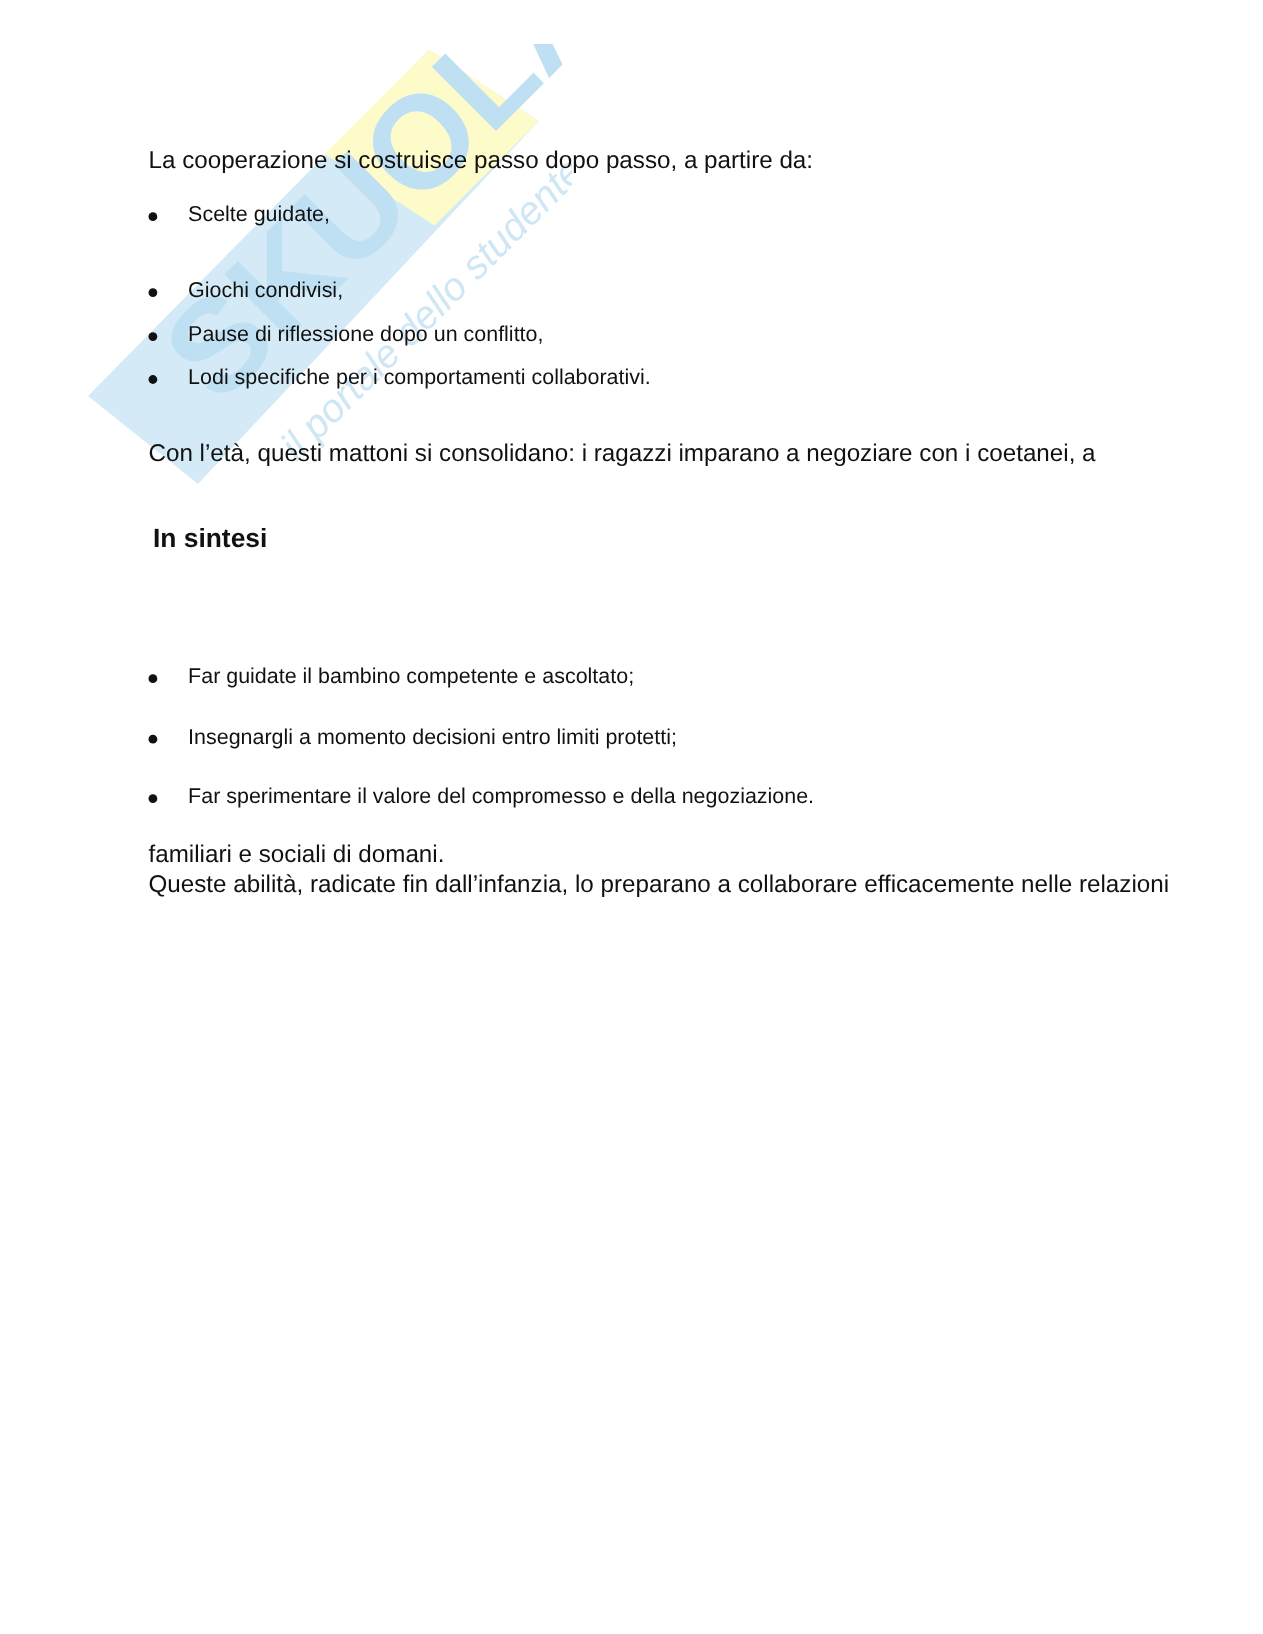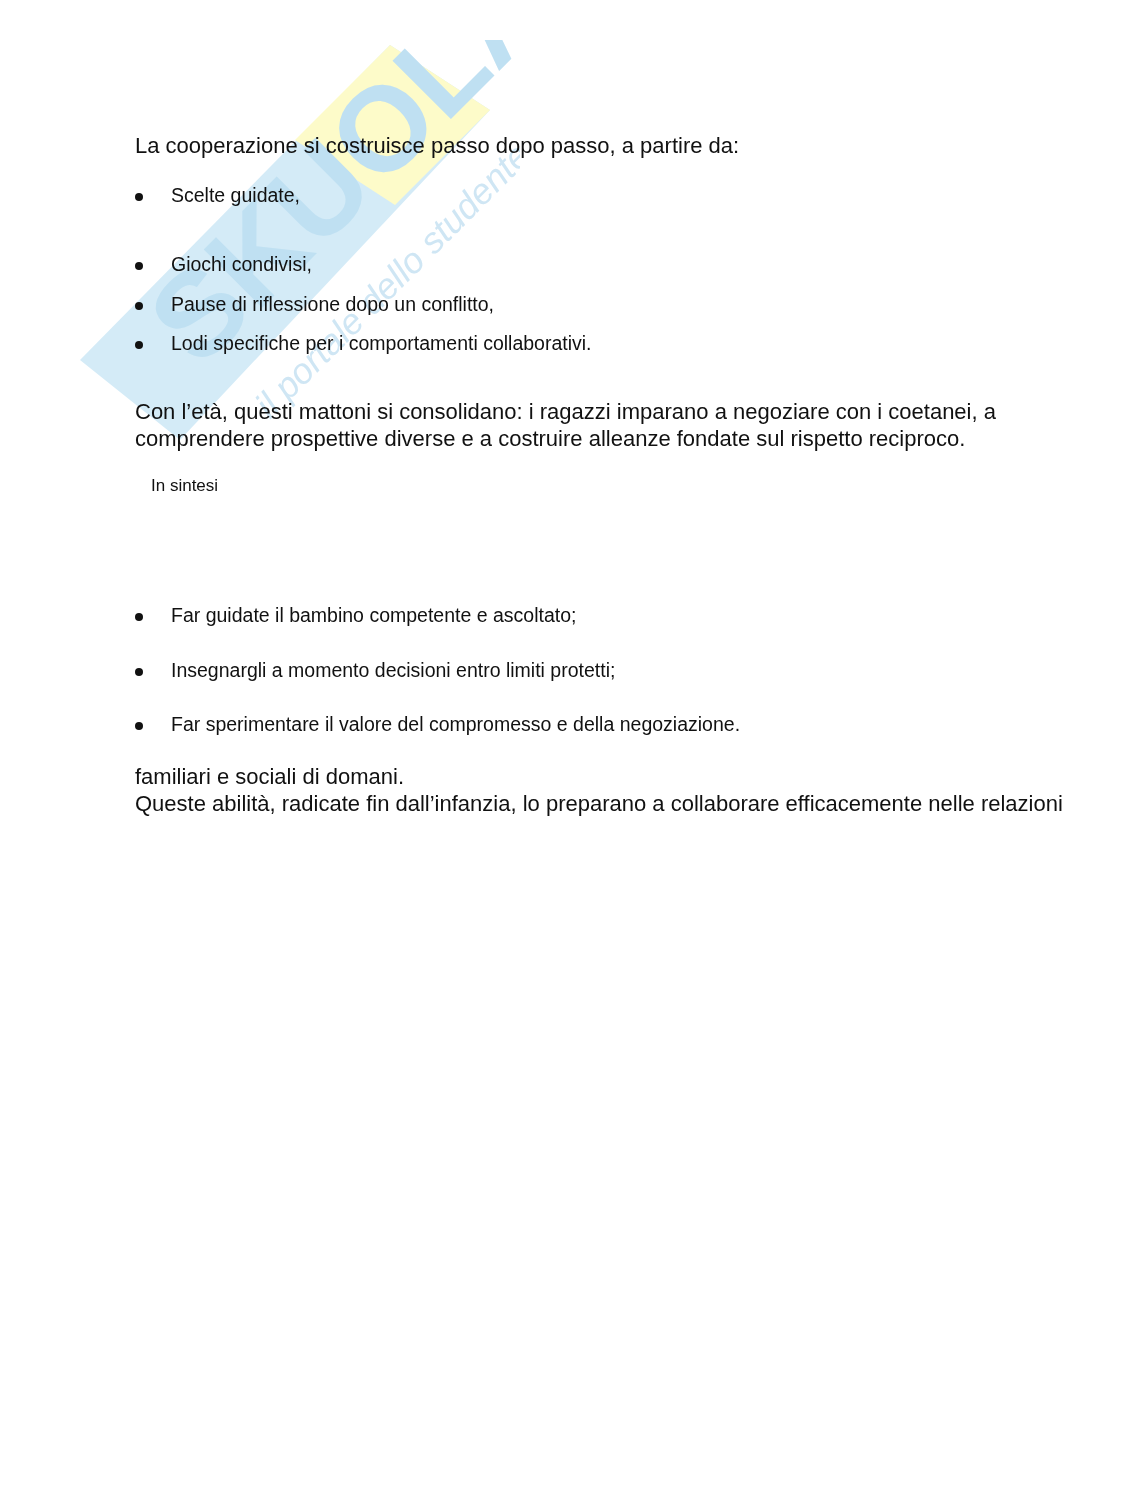--- a/index.html
+++ b/index.html
@@ -3,21 +3,21 @@
 <meta charset="utf-8">
 <style>
   html, body { margin: 0; padding: 0; background: #ffffff; }
   body {
     width: 1148px; height: 1485px; position: relative; overflow: hidden;
     font-family: "Liberation Sans", sans-serif; color: #111111;
   }
   .watermark { position: absolute; left: 60px; top: 40px; width: 460px; height: 420px; pointer-events: none; }
   .page { position: absolute; left: 135px; top: 0; width: 880px; }
   .p { position: absolute; left: 0; font-size: 22px; line-height: 27px; white-space: nowrap; }
-  .h { position: absolute; left: 16px; font-size: 17px; font-weight: normal; }
+  .h { position: absolute; left: 4px; font-size: 24px; font-weight: bold; }
   .li { position: absolute; left: 36px; font-size: 19.5px; white-space: nowrap; }
   .bullet { position: absolute; left: -36px; top: 9px; width: 8px; height: 8px; border-radius: 50%; background: #111; }
   b { font-weight: normal; }
 </style>
 </head>
 <body>
 
 <svg class="watermark" viewBox="0 0 460 420">
   <polygon points="20,320 330,5 430,70 120,400" fill="#d4ebf7"></polygon>
   <polygon points="235,100 330,5 430,70 335,165" fill="#fdfbc9"></polygon>
@@ -40,21 +40,20 @@
     <span class="bullet"></span>
     <b>Pause di riflessione</b><span> dopo un conflitto,</span>
   </div>
   <div class="li" style="top:332px">
     <span class="bullet"></span>
     <b>Lodi specifiche</b><span> per i comportamenti collaborativi.</span>
   </div>
 
   <div class="p" style="top:398px">
     <div>Con l’età, questi mattoni si consolidano: i ragazzi imparano a negoziare con i coetanei, a</div>
-    <div>comprendere prospettive diverse e a costruire alleanze fondate sul rispetto reciproco.</div>
   </div>
 
   <div class="h" style="top:476px">In sintesi</div>
 
   <div class="p" style="top:527px">
   </div>
 
   <div class="li" style="top:604px">
     <span class="bullet"></span>
     <span>Far guidate il bambino </span><b>competente</b><span> e </span><b>ascoltato</b><span>;</span>

